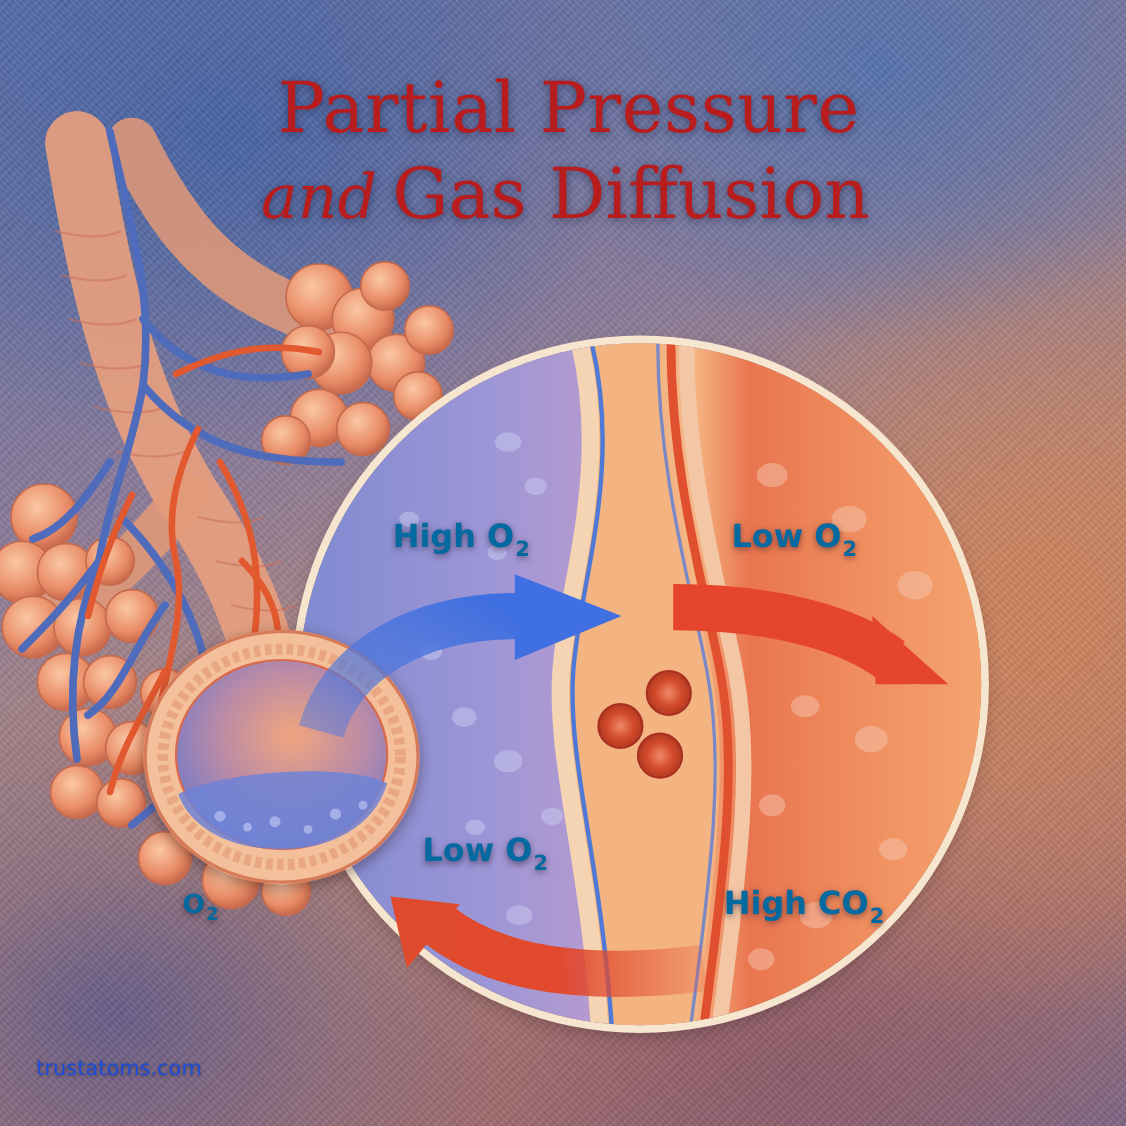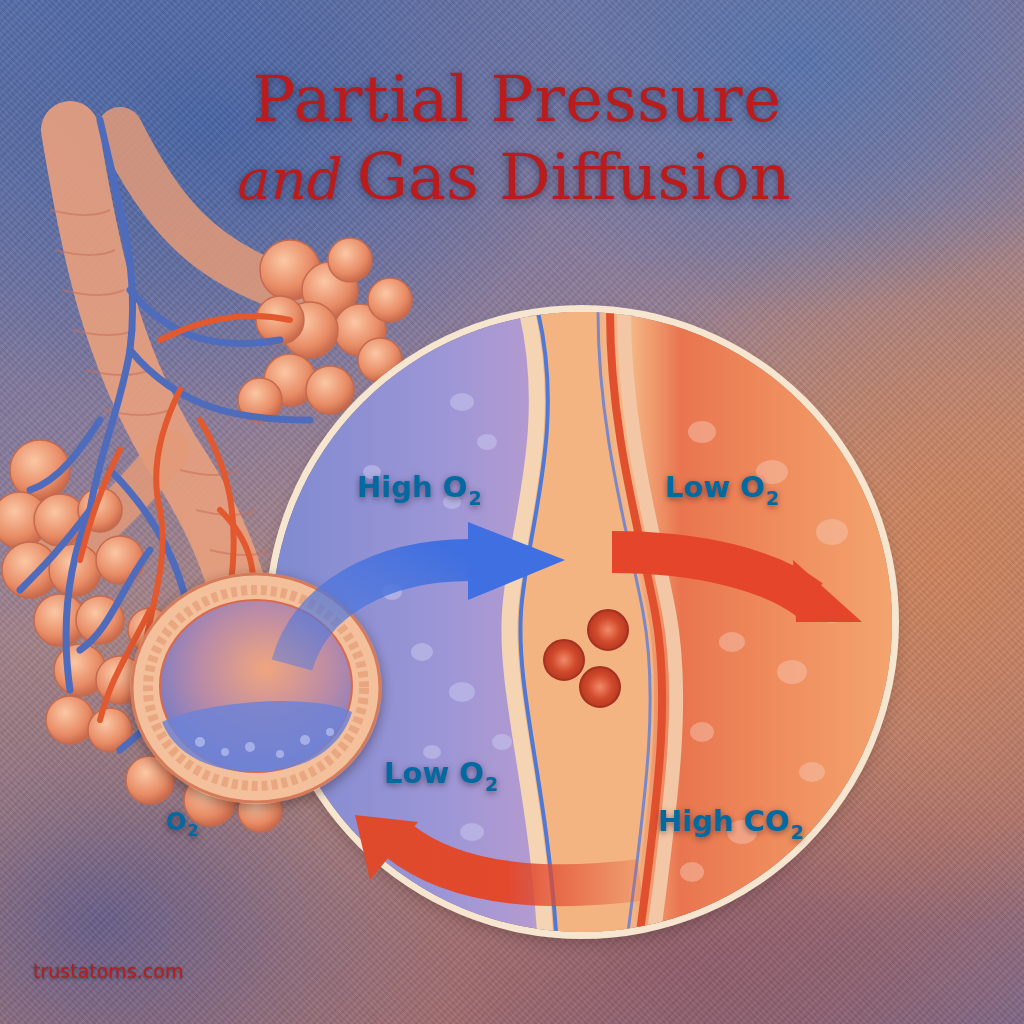--- a/index.html
+++ b/index.html
@@ -57,21 +57,21 @@
     }
     .label sub { font-size: 19px; vertical-align: -8px; margin-left: 1px; }
     .lbl-high-o2-left { left: 357px; top: 470px; }
     .lbl-low-o2-right { left: 665px; top: 470px; }
     .lbl-low-o2-left  { left: 384px; top: 756px; }
     .lbl-high-co2     { left: 658px; top: 756px; margin-top: 48px; }
     .lbl-o2-free      { left: 166px; top: 808px; font-size: 24px; }
     .lbl-o2-free sub  { font-size: 16px; vertical-align: -6px; }
 
     .watermark {
-      position: absolute; left: 33px; top: 960px; color: #b91c1c;
+      position: absolute; left: 33px; top: 960px; color: #1d4ed8;
       font-family: "DejaVu Sans", sans-serif; font-size: 19px;
       text-shadow: 0 1px 3px rgba(20,20,40,0.5);
     }
   </style>
 </head>
 <body>
 
 <div class="grain"></div>
 
 <h1 class="title title-line1">Partial Pressure</h1>

